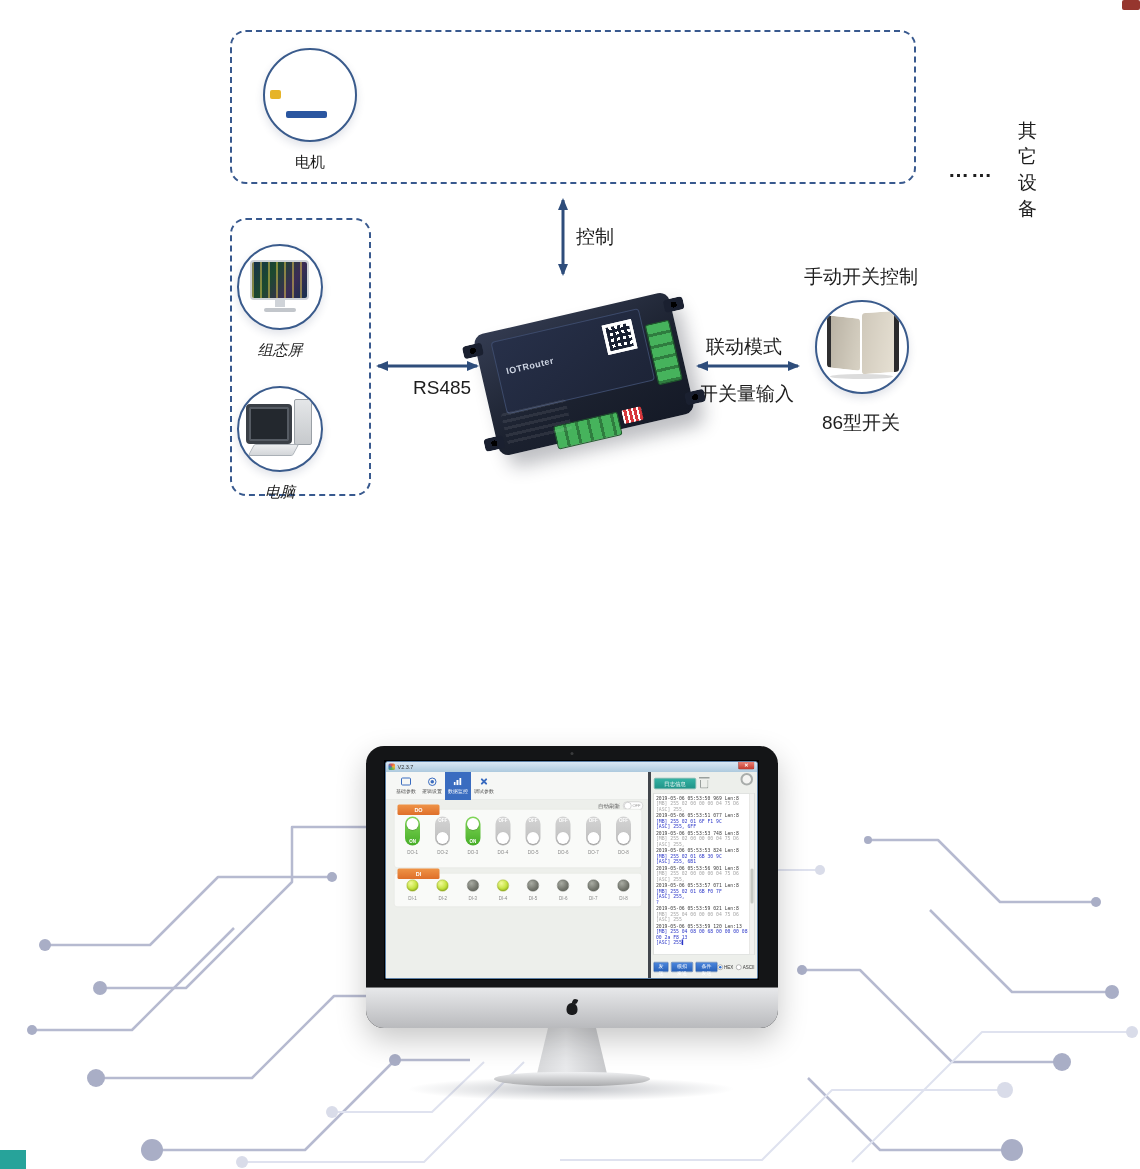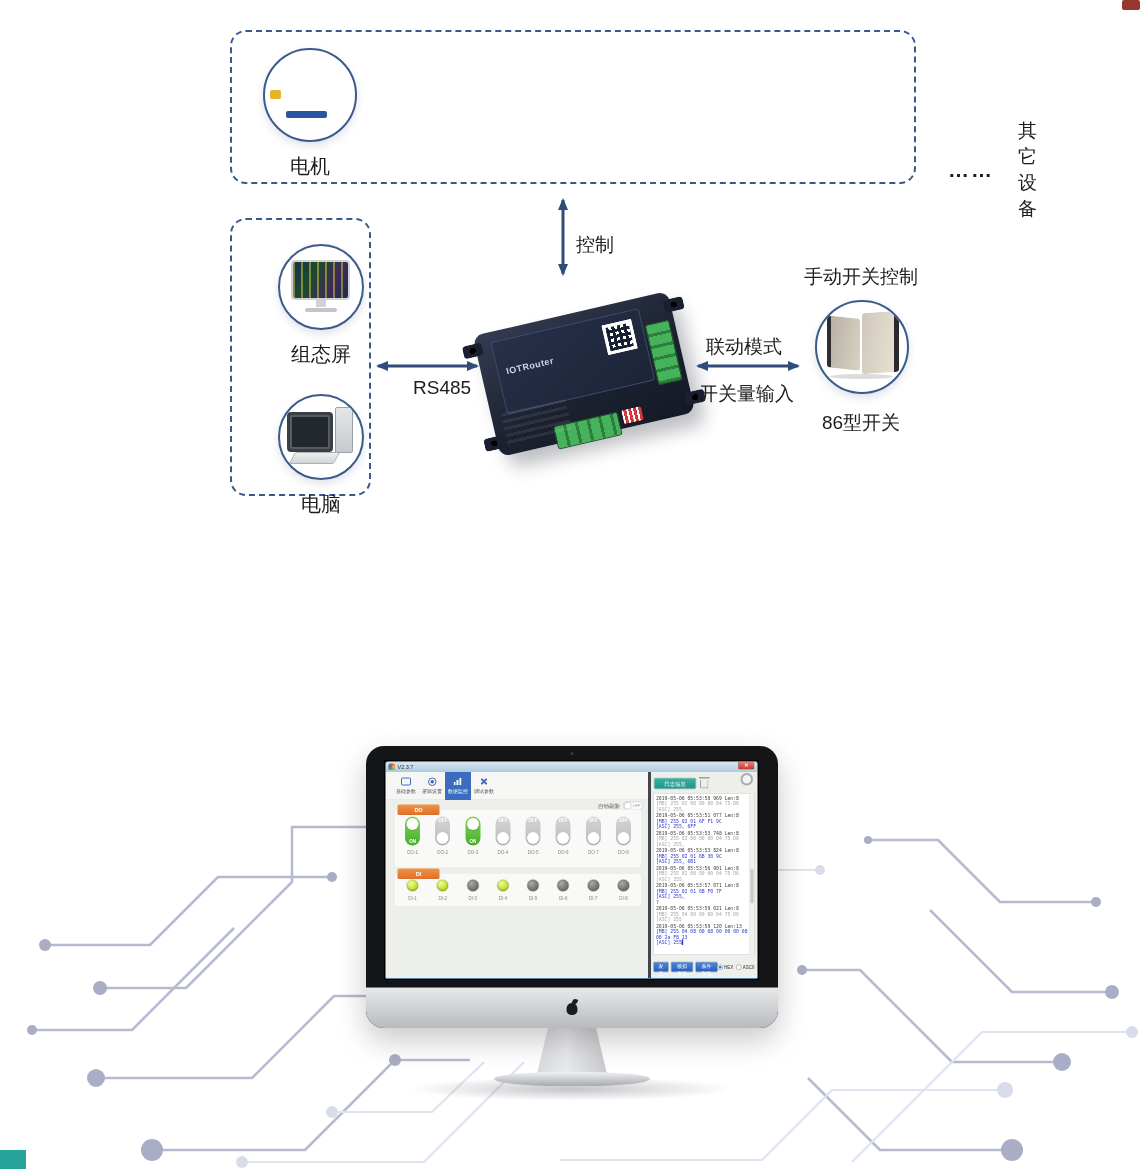--- a/index.html
+++ b/index.html
@@ -9,25 +9,25 @@
   
   .dash-box{position:absolute;border:2px dashed #38598e;border-radius:16px;background:#fff;}
   .box-top{left:230px;top:30px;width:682px;height:150px;}
   .box-left{left:230px;top:218px;width:137px;height:274px;}
   .top-devices{position:absolute;left:30px;top:16px;display:flex;gap:64px;}
   .dev-cell{width:96px;display:flex;flex-direction:column;align-items:center;}
   .circ{position:relative;display:block;border-radius:50%;border:2px solid #3a5b8c;background:#fff;
         box-shadow:0 4px 9px rgba(40,60,100,.14);overflow:hidden;}
   .c90{width:90px;height:90px;}
   .c82{width:82px;height:82px;}
-  .dev-label{margin-top:11px;font-size:20px;color:#1d1d1d;text-align:center;}
+  .dev-label{margin-top:11px;font-size:15px;color:#1d1d1d;text-align:center;}
   .others-row{position:absolute;left:716px;top:86px;display:flex;align-items:center;gap:24px;}
   .ellipsis{font-size:21px;font-weight:bold;letter-spacing:2px;color:#1d1d1d;}
   .others-label{font-size:19px;color:#1d1d1d;}
-  .left-items{position:absolute;left:0;top:24px;width:100%;display:flex;flex-direction:column;align-items:flex-end;gap:26px;}
+  .left-items{position:absolute;left:0;top:24px;width:100%;display:flex;flex-direction:column;align-items:flex-start;gap:26px;font-style:italic;}
   
   .a{position:absolute;display:block;}
   .circ[data-icon="motor"] .a1{left:17%;top:31%;width:56%;height:36%;border-radius:8px;
       background:linear-gradient(#5a8ed8,#2f62b5);
       background-image:repeating-linear-gradient(90deg,rgba(255,255,255,.35) 0 3px,rgba(0,0,0,0) 3px 9px);}
   .circ[data-icon="motor"] .a2{left:5%;top:44%;width:13%;height:11%;background:#e6b429;border-radius:2px;}
   .circ[data-icon="motor"] .a3{left:23%;top:68%;width:46%;height:8%;background:#2a56a0;border-radius:2px;}
   .circ[data-icon="lamp"]{background:radial-gradient(circle at 50% 40%,#f8efdc,#eeddba);}
   .circ[data-icon="lamp"] .a1{left:28%;top:12%;width:44%;height:76%;border-radius:8px;
       background:linear-gradient(145deg,#ffffff,#ece7de);box-shadow:2px 3px 6px rgba(150,120,60,.35);}
@@ -302,21 +302,21 @@
         <path d="M0,0 L12,5 L0,10 Z" fill="#2e4d7b"></path>
       </marker>
     </defs>
     <g stroke="#2e4d7b" stroke-width="3" fill="none">
       <line x1="563" y1="200" x2="563" y2="274" marker-start="url(#ah)" marker-end="url(#ah)"></line>
       <line x1="378" y1="366" x2="477" y2="366" marker-start="url(#ah)" marker-end="url(#ah)"></line>
       <line x1="698" y1="366" x2="798" y2="366" marker-start="url(#ah)" marker-end="url(#ah)"></line>
     </g>
   </svg>
 
-  <span class="dlabel" style="left:576px;top:232px;">控制</span>
+  <span class="dlabel" style="left:576px;top:224px;">控制</span>
   <span class="dlabel" style="left:413px;top:377px;">RS485</span>
   <span class="dlabel" style="left:706px;top:334px;">联动模式</span>
   <span class="dlabel" style="left:699px;top:381px;">开关量输入</span>
   <span class="dlabel dlabel-c" style="left:786px;top:264px;width:150px;">手动开关控制</span>
   <span class="dlabel dlabel-c" style="left:786px;top:410px;width:150px;">86型开关</span>
 
   <span class="circ c90 abs" style="left:815px;top:300px;z-index:2;" data-icon="switch86">
     <i class="a a1"></i>
       <i class="a a2"></i>
       <i class="a a3"></i>

